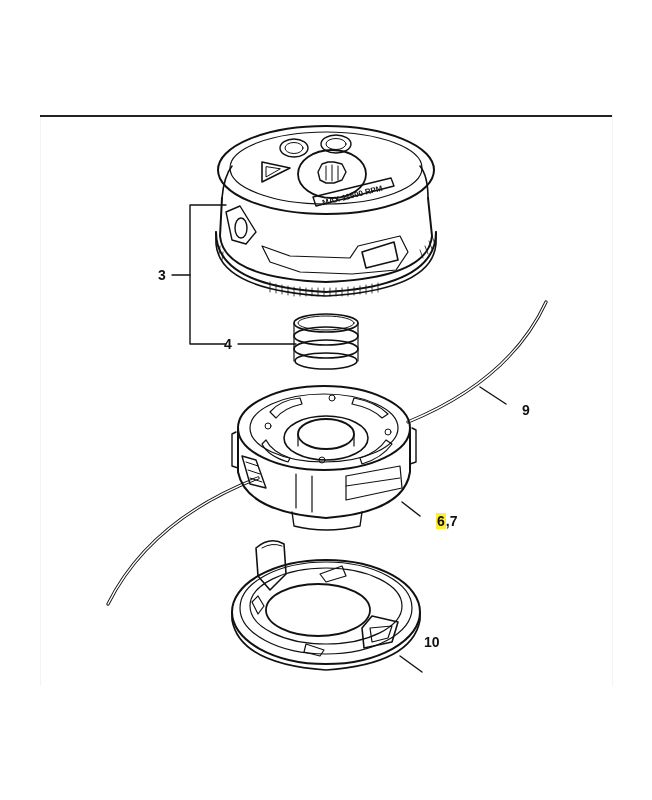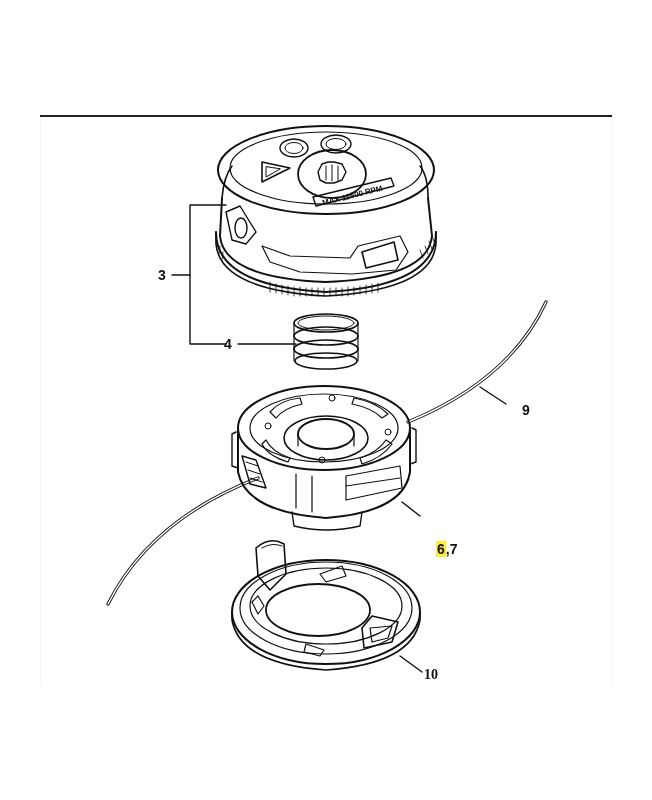--- a/index.html
+++ b/index.html
@@ -183,18 +183,18 @@
       </g>
     </g>
   </svg>
 
   <div class="callout" style="left:158px; top:267px;">3</div>
 
   <div class="callout" style="left:224px; top:336px;">4</div>
 
   <div class="callout" style="left:522px; top:402px;">9</div>
 
-  <div class="callout" style="left:436px; top:513px;margin-top:28px;">
+  <div class="callout" style="left:436px; top:513px;">
     <span class="hl">6</span><span>,7</span>
   </div>
 
-  <div class="callout" style="left:424px; top:667px;font-family:Liberation Serif, serif;">10</div>
+  <div class="callout" style="left:424px; top:634px;">10</div>
 </div>
 
 </body></html>

